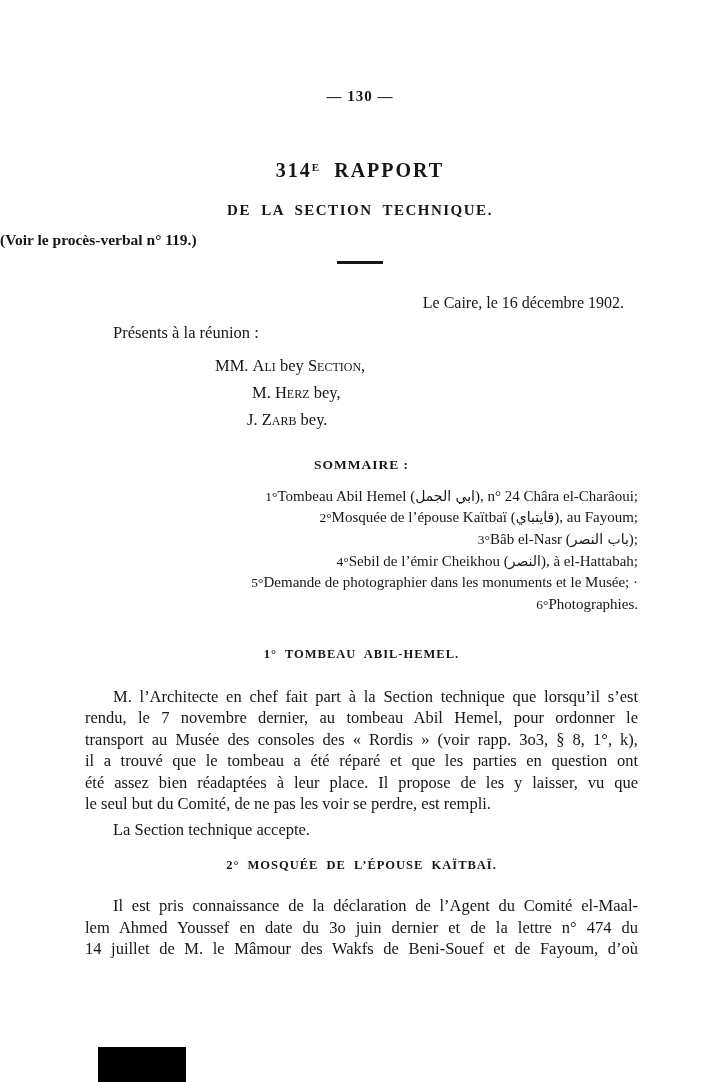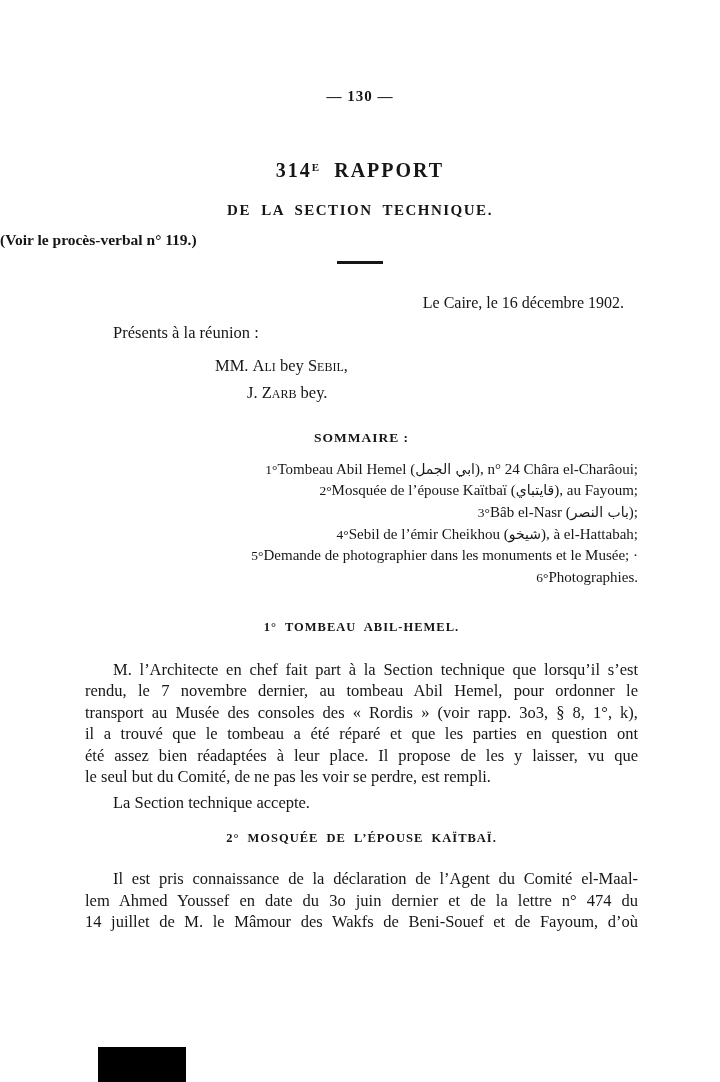--- a/index.html
+++ b/index.html
@@ -59,31 +59,32 @@
 
   <div class="rule"></div>
 
   <div class="content">
 
     <div class="dateline">Le Caire, le 16 décembre 1902.</div>
 
     <div class="presents bodytext">Présents à la réunion :</div>
 
     <div class="attendees">
-      <div class="att-0"><span>MM. </span><span class="sc">Ali</span><span> bey </span><span class="sc">Sebil</span><span>,</span></div>
+      <div class="att-0"><span>MM. </span><span class="sc">Ali</span><span> bey </span><span class="sc">Section</span><span>,</span></div>
+      <div class="att-1"><span>M. </span><span class="sc">Herz</span><span> bey</span><span>,</span></div>
       <div class="att-2"><span>J. </span><span class="sc">Zarb</span><span> bey</span><span>.</span></div>
     </div>
 
     <div class="sommaire-title">SOMMAIRE :</div>
 
     <div class="som-list">
       <div class="som-item"><span class="som-num">1°</span><span>Tombeau Abil Hemel (</span><span class="arabic" dir="rtl">ابي الجمل</span><span>), n° 24 Châra el-Charâoui;</span></div>
       <div class="som-item"><span class="som-num">2°</span><span>Mosquée de l’épouse Kaïtbaï (</span><span class="arabic" dir="rtl">قايتباي</span><span>), au Fayoum;</span></div>
       <div class="som-item"><span class="som-num">3°</span><span>Bâb el-Nasr (</span><span class="arabic" dir="rtl">باب النصر</span><span>);</span></div>
-      <div class="som-item"><span class="som-num">4°</span><span>Sebil de l’émir Cheikhou (</span><span class="arabic" dir="rtl">شيخو</span><span>), à el-Hattabah;</span></div>
+      <div class="som-item"><span class="som-num">4°</span><span>Sebil de l’émir Cheikhou (</span><span class="arabic" dir="rtl">النصر</span><span>), à el-Hattabah;</span></div>
       <div class="som-item"><span class="som-num">5°</span><span>Demande de photographier dans les monuments et le Musée; ·</span></div>
       <div class="som-item"><span class="som-num">6°</span><span>Photographies.</span></div>
     </div>
 
     <div class="sec-heading h1-heading">1° TOMBEAU ABIL-HEMEL.</div>
 
     <div class="bodytext para">
       <div class="jline indent">M. l’Architecte en chef fait part à la Section technique que lorsqu’il s’est</div>
       <div class="jline">rendu, le 7 novembre dernier, au tombeau Abil Hemel, pour ordonner le</div>
       <div class="jline">transport au Musée des consoles des « Rordis » (voir rapp. 3o3, § 8, 1°, k),</div>

